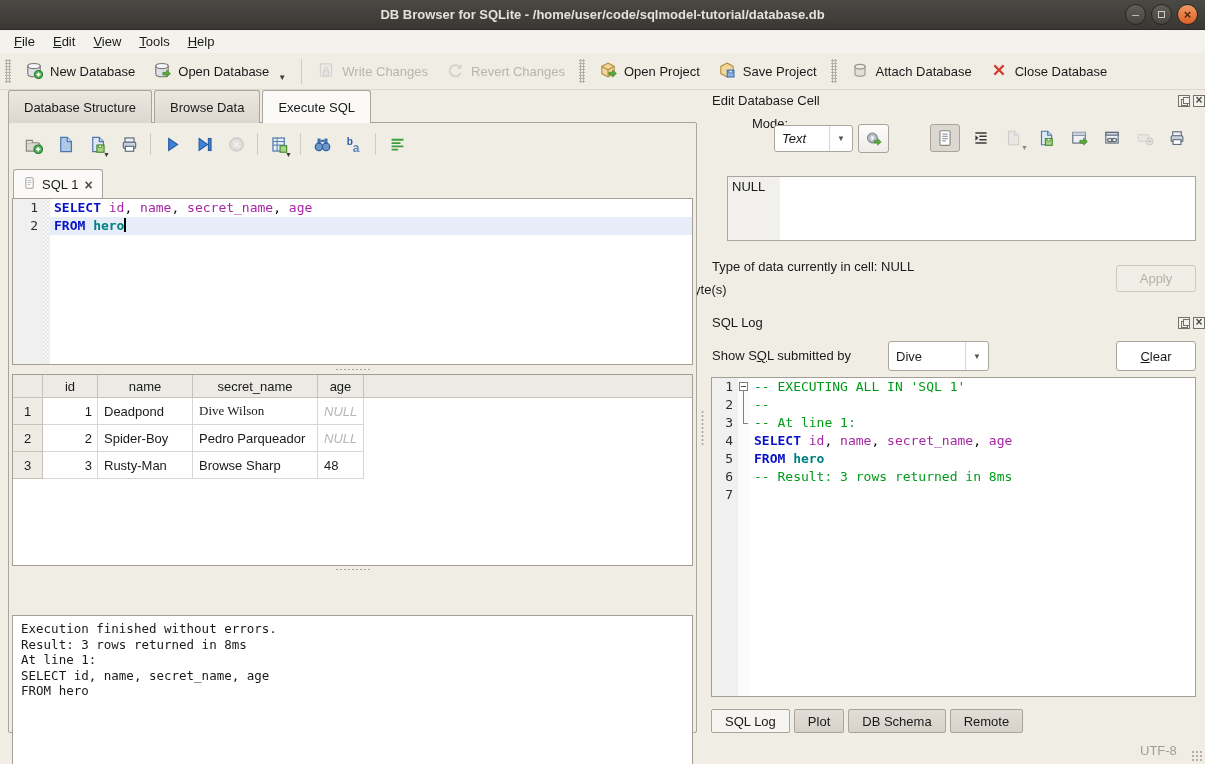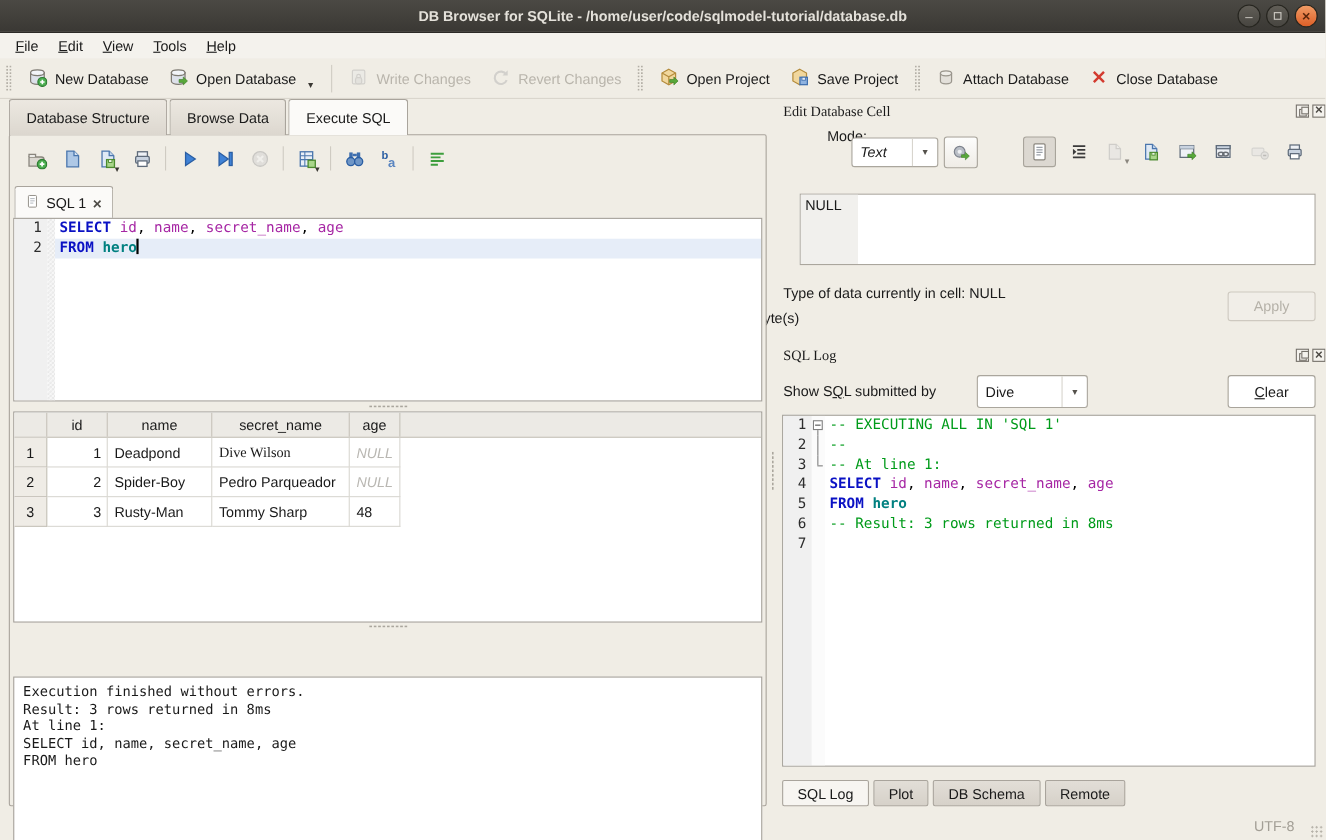--- a/index.html
+++ b/index.html
@@ -103,21 +103,21 @@
 
   
   .hgrip { position:absolute; left:0; right:0; height:6px; display:flex; align-items:center; justify-content:center; }
   .hgrip span { width:36px; height:3px;
     background-image:radial-gradient(#aaa69d 1px, transparent 1.1px); background-size:4px 3px; }
   .vsplit { position:absolute; top:122px; left:699px; width:7px; height:611px; display:flex; align-items:center; justify-content:center; }
   .vsplit span { height:36px; width:3px;
     background-image:radial-gradient(#aaa69d 1px, transparent 1.1px); background-size:3px 4px; }
 
   
-  .dock-title { position:absolute; font-size:13px;font-family:Liberation Serif, serif; }
+  .dock-title { position:absolute; font-size:13px; }
   .dock-icons { position:absolute; display:flex; gap:3px; }
   .dicon { width:12px; height:12px; border:1px solid #75716a; background:#f4f2ed; position:relative; }
   .dicon.float::before { content:""; position:absolute; left:2px; top:3px; width:5px; height:5px; border:1px solid #75716a; }
   .dicon.float::after { content:""; position:absolute; left:4px; top:1px; width:5px; height:5px; border:1px solid #75716a; background:#f4f2ed; }
   .dicon.close::before { content:"×"; position:absolute; left:1.5px; top:-3px; font-size:12px; font-weight:bold; color:#4d4a45; }
 
   .label { position:absolute; }
   .select { position:absolute; background:#fff; border:1px solid #aaa69d; border-radius:3px;
     display:flex; align-items:center; padding-left:7px; }
   .select .arr { margin-left:auto; padding:0 7px; border-left:1px solid #d8d5ce; align-self:stretch;
@@ -375,21 +375,21 @@
           <div class="rn" style="width: 30px;">2</div>
           <div class="dc" style="width: 55px; justify-content: flex-end; padding-right: 5px;">2</div>
           <div class="dc" style="width: 95px;">Spider-Boy</div>
           <div class="dc" style="width: 125px;">Pedro Parqueador</div>
           <div class="dc null" style="width: 46px;">NULL</div>
         </div>
         <div class="r-row">
           <div class="rn" style="width: 30px;">3</div>
           <div class="dc" style="width: 55px; justify-content: flex-end; padding-right: 5px;">3</div>
           <div class="dc" style="width: 95px;">Rusty-Man</div>
-          <div class="dc" style="width: 125px;">Tommy Sharp</div>
+          <div class="dc" style="width: 125px;">Browse Sharp</div>
           <div class="dc" style="width: 46px;">48</div>
         </div>
       </div>
 
     <div class="hgrip" style="top:443px;">
         <span></span>
       </div>
 
     <div class="status-box" id="status-box">
         <div>Execution finished without errors.</div>

